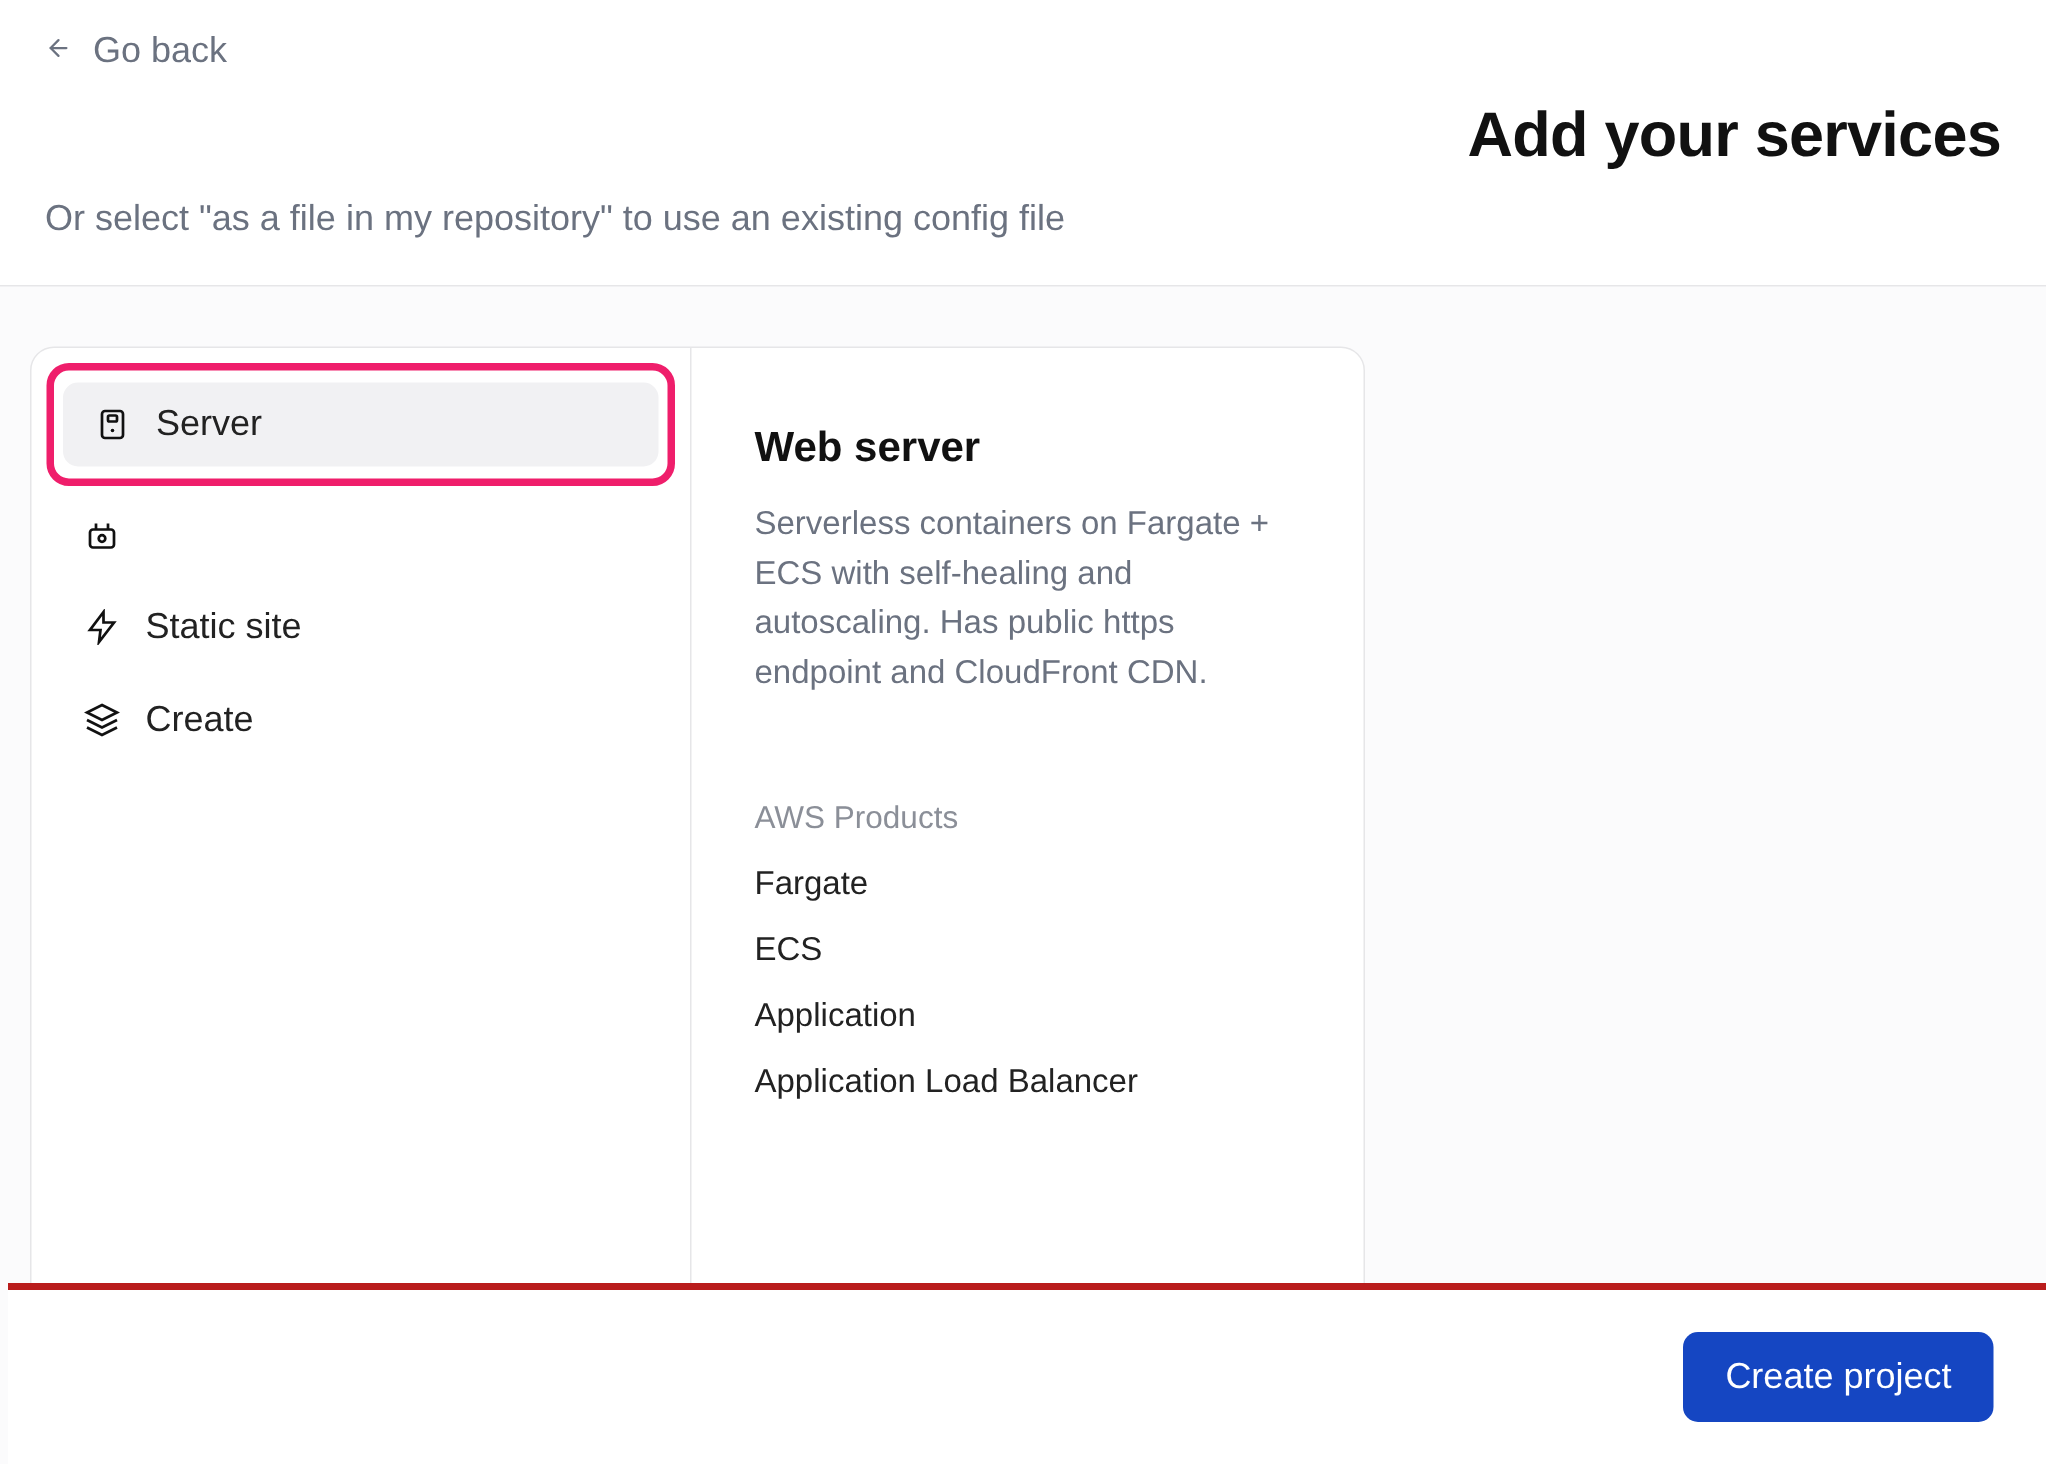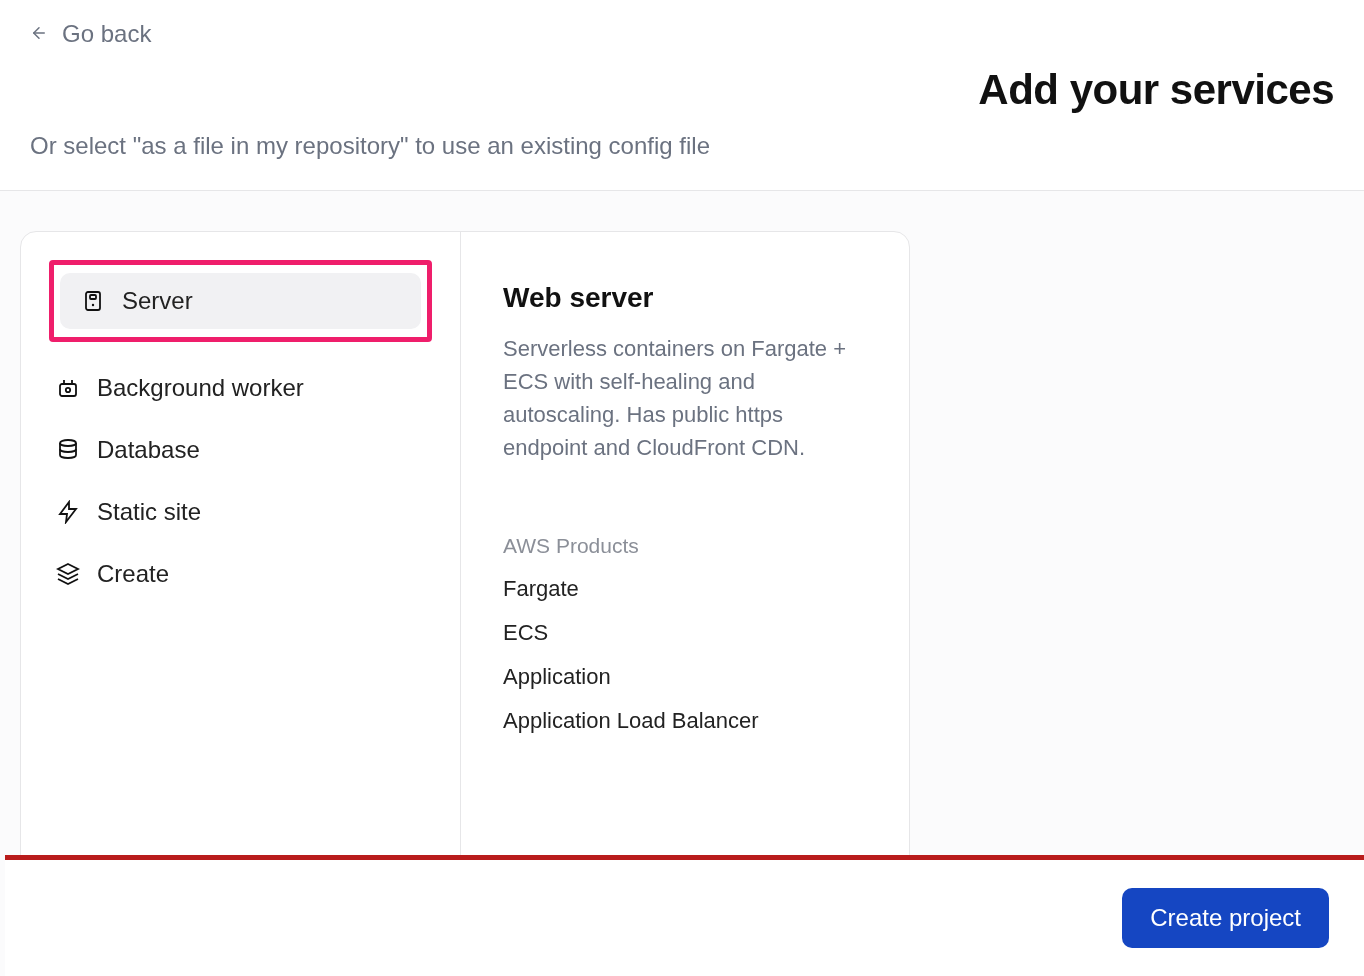--- a/index.html
+++ b/index.html
@@ -66,23 +66,23 @@
     cursor: pointer;
     margin: 6px 4px;
   }
   .service-item .icon { width: 26px; height: 26px; display:flex; align-items:center; justify-content:center; }
   .service-item .icon svg { width: 24px; height: 24px; stroke: #111; stroke-width:1.8; fill:none; }
   .service-item.selected {
     background: #f1f1f3;
   }
   .highlight-box {
     border: 5px solid #ef1e6b;
-    border-radius: 4px;
+    border-radius: 15px;
     padding: 2px;
-    margin: 18px;
+    margin: 0;
     position: relative;
   }
   .highlight-box::before, .highlight-box::after,
   .highlight-box .corner-bl, .highlight-box .corner-br {
     content:"";
     display:none;
   }
   .detail {
     flex: 1;
     padding: 50px 42px 30px 42px;
@@ -168,33 +168,22 @@
 
       <div class="service-item">
         <span class="icon">
           <svg viewBox="0 0 24 24">
               <rect x="4" y="8" width="16" height="12" rx="2"></rect>
               <line x1="8" y1="8" x2="8" y2="4"></line>
               <line x1="16" y1="8" x2="16" y2="4"></line>
               <circle cx="12" cy="14" r="2.2"></circle>
             </svg>
         </span>
-        <span>Background worker</span>
-      </div>
-
-      <div class="service-item">
-        <span class="icon">
-          <svg viewBox="0 0 24 24">
-              <ellipse cx="12" cy="5" rx="8" ry="3"></ellipse>
-              <path d="M4 5v6c0 1.7 3.6 3 8 3s8-1.3 8-3V5"></path>
-              <path d="M4 11v6c0 1.7 3.6 3 8 3s8-1.3 8-3v-6"></path>
-            </svg>
-        </span>
-        <span>Database</span>
-      </div>
+      </div>
+
 
       <div class="service-item">
         <span class="icon">
           <svg viewBox="0 0 24 24">
               <polygon points="13 2 4 14 11 14 10 22 20 9 13 9 13 2"></polygon>
             </svg>
         </span>
         <span>Static site</span>
       </div>
 

